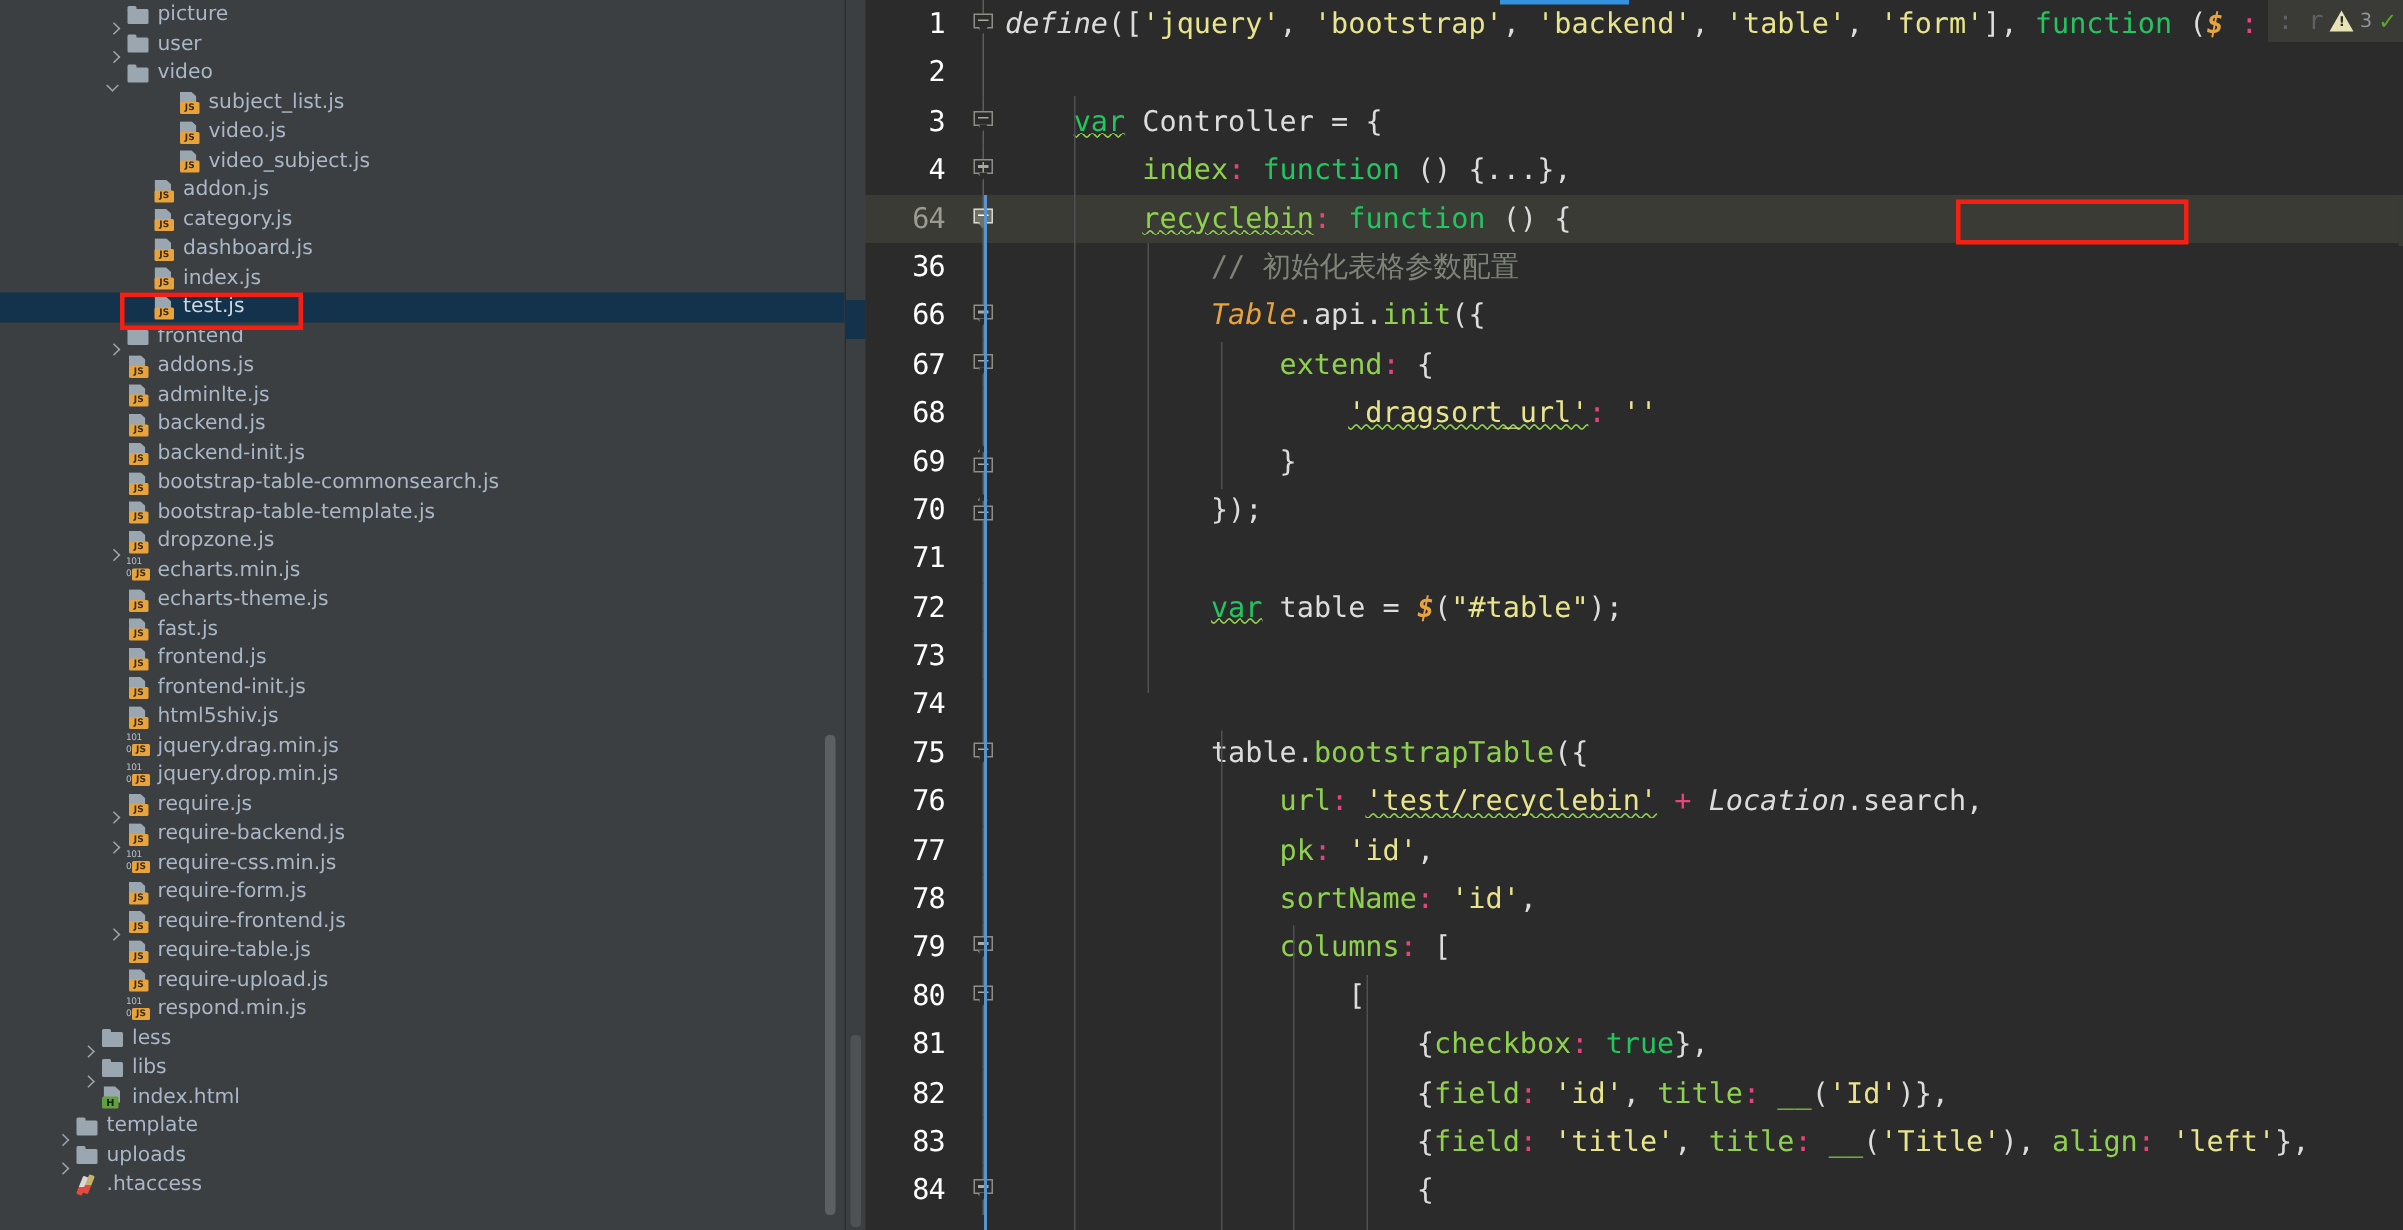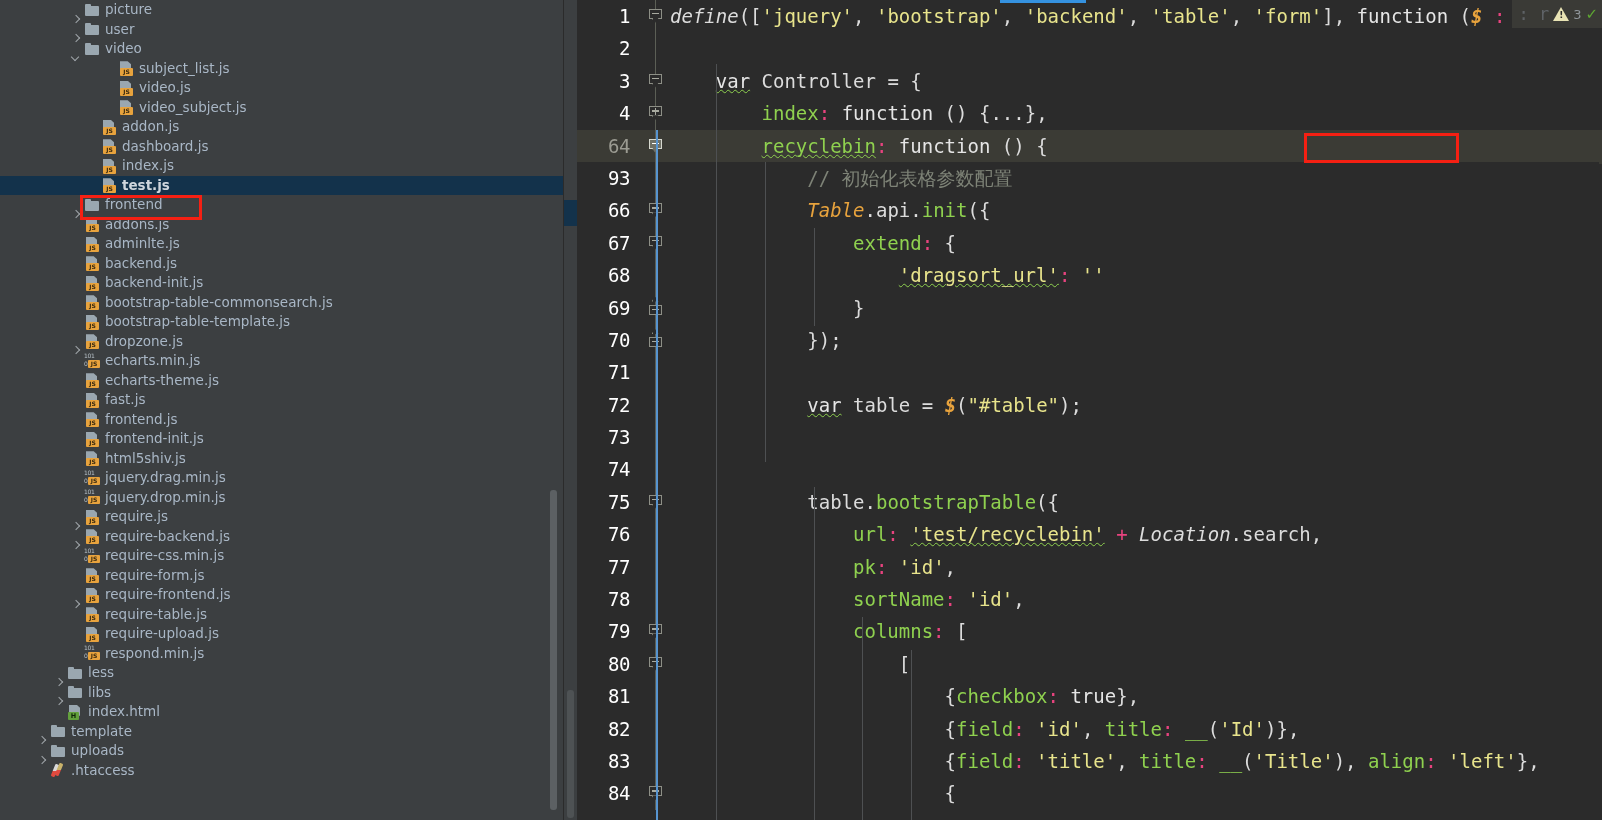--- a/index.html
+++ b/index.html
@@ -188,21 +188,21 @@
     content: "";
     position: absolute;
     left: 7px; top: 1px;
     width: 4px; height: 13px;
     background: linear-gradient(160deg, #c8b26a 0%, #c8b26a 55%, #e04a3f 56%, #e04a3f 100%);
     transform: rotate(22deg);
     border-radius: 1px;
   }
 
   .label { color: #a9b7c6; font-size: 13.5px; }
-  .row.selected .label { color: #cfd6dd; font-weight: bold; }
+  .row.selected .label { color: #cfd6dd; }
 
   
   #tree-annotation {
     position: absolute;
     left: 80px;
     top: 195px;
     width: 122px;
     height: 25px;
     border: 3px solid #f52013;
     pointer-events: none;
@@ -373,21 +373,21 @@
 
   .code {
     position: absolute;
     left: 106px;
     top: 0;
     white-space: pre;
     font-size: 19px;
     font-family: "DejaVu Sans Mono", monospace;
     letter-spacing: 0px;
   }
-  .kw2     { color: #e5e5e5; }   
+  .kw2     { color: #22c55e; }   
   .str     { color: #e8e48c; }   
   .fn      { color: #8fd14f; }   
   .cls     { color: #e8a33d; }   
   .italic  { font-style: italic; }
   .cmt     { color: #7e8377; }
   .plain   { color: #dcdcdc; }
   .punct   { color: #dcdcdc; }
   .colon   { color: #e8437f; }
   .dollar  { color: #e8a33d; font-style: italic; font-weight: bold; }
 
@@ -518,20 +518,26 @@
         <div class="row">
           <span class="indent" style="width: 85px;"></span>
           <span class="arrow none"></span>
           <span class="ic js"></span>
           <span class="label">addon.js</span>
         </div>
         <div class="row">
           <span class="indent" style="width: 85px;"></span>
           <span class="arrow none"></span>
           <span class="ic js"></span>
+          <span class="label">category.js</span>
+        </div>
+        <div class="row">
+          <span class="indent" style="width: 85px;"></span>
+          <span class="arrow none"></span>
+          <span class="ic js"></span>
           <span class="label">dashboard.js</span>
         </div>
         <div class="row">
           <span class="indent" style="width: 85px;"></span>
           <span class="arrow none"></span>
           <span class="ic js"></span>
           <span class="label">index.js</span>
         </div>
         <div class="row selected">
           <span class="indent" style="width: 85px;"></span>
@@ -741,21 +747,21 @@
       <div id="gutter-strip-mark"></div>
       <div id="gutter-strip-mark2"></div>
     </div>
 
     <div id="code-lines">
         <div class="eline"><div class="gutter">1</div><div class="foldcol"><div class="foldline"></div><div class="foldmark"><div class="box"></div><div class="tip"></div><div class="dash"></div></div></div><div class="code"><span class="plain italic">define</span><span class="punct">(</span><span class="punct">[</span><span class="str">'jquery'</span><span class="punct">,</span> <span class="str">'bootstrap'</span><span class="punct">,</span> <span class="str">'backend'</span><span class="punct">,</span> <span class="str">'table'</span><span class="punct">,</span> <span class="str">'form'</span><span class="punct">]</span><span class="punct">,</span> <span class="kw2">function</span> <span class="punct">(</span><span class="dollar">$</span> <span class="colon">:</span> <span class="plain">r</span></div></div>
         <div class="eline"><div class="gutter">2</div><div class="foldcol"><div class="foldline"></div></div><div class="code"></div></div>
         <div class="eline"><div class="gutter">3</div><div class="foldcol"><div class="foldline"></div><div class="foldmark"><div class="box"></div><div class="tip"></div><div class="dash"></div></div></div><div class="code">    <span class="kw2 squig">var</span> <span class="plain">Controller</span> <span class="punct">=</span> <span class="punct">{</span></div></div>
         <div class="eline"><div class="gutter">4</div><div class="foldcol"><div class="foldline"></div><div class="foldmark plus"><div class="box"></div><div class="tip"></div><div class="dash"></div><div class="dash2"></div></div></div><div class="code">        <span class="fn">index</span><span class="colon">:</span> <span class="kw2">function</span> <span class="punct">(</span><span class="punct">)</span> <span class="punct">{</span><span class="punct">.</span><span class="punct">.</span><span class="punct">.</span><span class="punct">}</span><span class="punct">,</span></div></div>
         <div class="eline current"><div class="gutter">64</div><div class="foldcol"><div class="foldline"></div><div class="foldmark filled"><div class="box"></div><div class="tip"></div><div class="dash"></div></div></div><div class="code">        <span class="fn squig">recyclebin</span><span class="colon">:</span> <span class="kw2">function</span> <span class="punct">(</span><span class="punct">)</span> <span class="punct">{</span></div></div>
-        <div class="eline"><div class="gutter">93</div><div class="foldcol"><div class="foldline"></div></div><div class="code">            <span class="cmt">// 初始化表格参数配置</span></div></div>
+        <div class="eline"><div class="gutter">36</div><div class="foldcol"><div class="foldline"></div></div><div class="code">            <span class="cmt">// 初始化表格参数配置</span></div></div>
         <div class="eline"><div class="gutter">66</div><div class="foldcol"><div class="foldline"></div><div class="foldmark"><div class="box"></div><div class="tip"></div><div class="dash"></div></div></div><div class="code">            <span class="cls italic">Table</span><span class="punct">.</span><span class="plain">api</span><span class="punct">.</span><span class="fn">init</span><span class="punct">(</span><span class="punct">{</span></div></div>
         <div class="eline"><div class="gutter">67</div><div class="foldcol"><div class="foldline"></div><div class="foldmark"><div class="box"></div><div class="tip"></div><div class="dash"></div></div></div><div class="code">                <span class="fn">extend</span><span class="colon">:</span> <span class="punct">{</span></div></div>
         <div class="eline"><div class="gutter">68</div><div class="foldcol"><div class="foldline"></div></div><div class="code">                    <span class="str squig">'dragsort_url'</span><span class="colon">:</span> <span class="str">''</span></div></div>
         <div class="eline"><div class="gutter">69</div><div class="foldcol"><div class="foldline"></div><div class="foldmark up"><div class="box"></div><div class="tip"></div><div class="dash"></div></div></div><div class="code">                <span class="punct">}</span></div></div>
         <div class="eline"><div class="gutter">70</div><div class="foldcol"><div class="foldline"></div><div class="foldmark up"><div class="box"></div><div class="tip"></div><div class="dash"></div></div></div><div class="code">            <span class="punct">}</span><span class="punct">)</span><span class="punct">;</span></div></div>
         <div class="eline"><div class="gutter">71</div><div class="foldcol"><div class="foldline"></div></div><div class="code"></div></div>
         <div class="eline"><div class="gutter">72</div><div class="foldcol"><div class="foldline"></div></div><div class="code">            <span class="kw2 squig">var</span> <span class="plain">table</span> <span class="punct">=</span> <span class="dollar">$</span><span class="punct">(</span><span class="str">"#table"</span><span class="punct">)</span><span class="punct">;</span></div></div>
         <div class="eline"><div class="gutter">73</div><div class="foldcol"><div class="foldline"></div></div><div class="code"></div></div>
         <div class="eline"><div class="gutter">74</div><div class="foldcol"><div class="foldline"></div></div></div>
         <div class="eline"><div class="gutter">75</div><div class="foldcol"><div class="foldline"></div><div class="foldmark"><div class="box"></div><div class="tip"></div><div class="dash"></div></div></div><div class="code">            <span class="plain">table</span><span class="punct">.</span><span class="fn">bootstrapTable</span><span class="punct">(</span><span class="punct">{</span></div></div>

